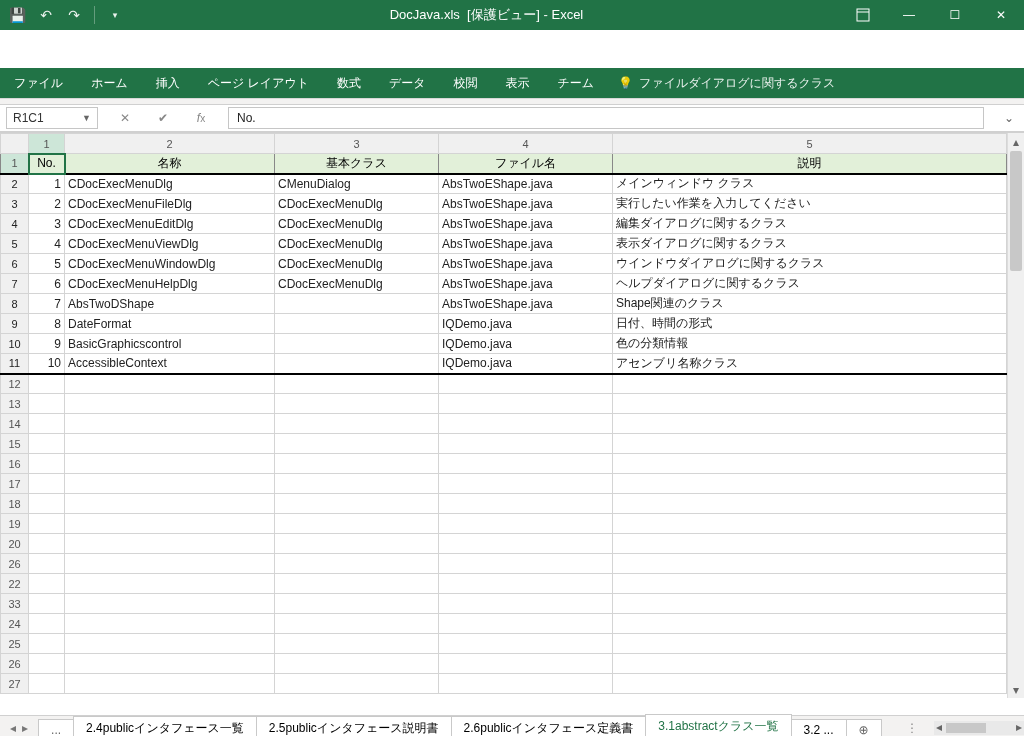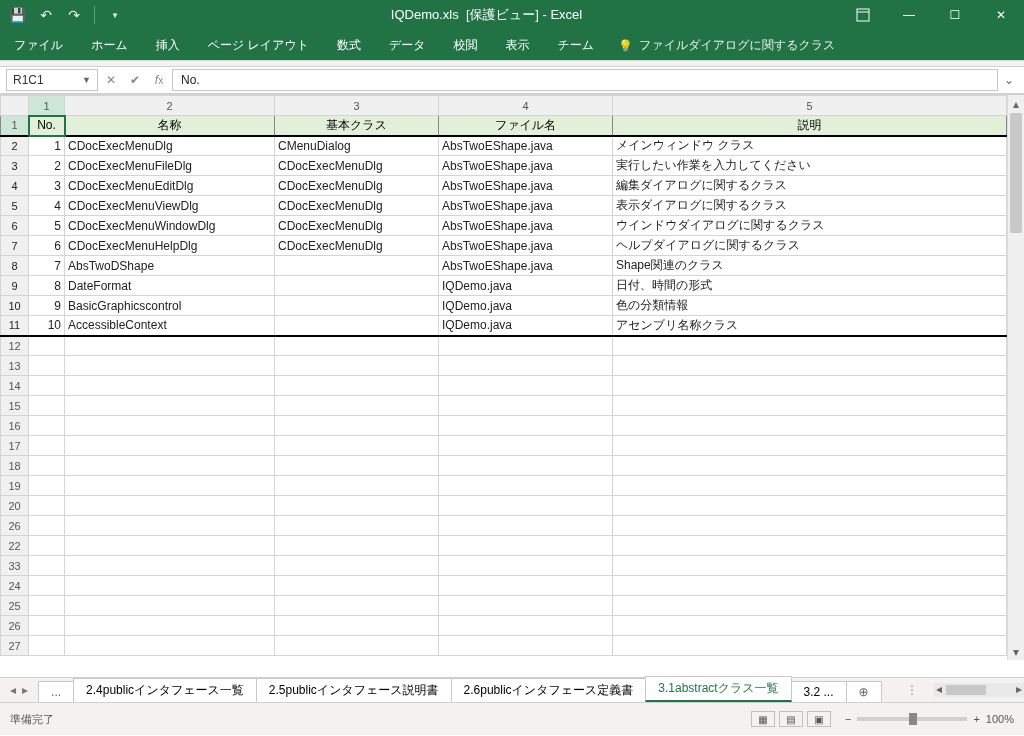--- a/index.html
+++ b/index.html
@@ -9,31 +9,31 @@
   .titlebar { height: 30px; background: #217346; display: flex; align-items: center; color: #fff; }
   .qat { display: flex; align-items: center; gap: 4px; padding: 0 6px; }
   .qat .icon { width: 24px; height: 24px; display: flex; align-items: center; justify-content: center; font-size: 14px; opacity: .9; }
   .qat .sep { width: 1px; height: 18px; background: rgba(255,255,255,.3); margin: 0 4px; }
   .title-center { flex: 1; text-align: center; font-size: 13px; }
   .title-center .suffix { opacity: .95; }
   .winbtns { display: flex; }
   .winbtns div { width: 46px; height: 30px; display: flex; align-items: center; justify-content: center; font-size: 12px; }
 
   
-  .ribbon { height: 30px; background: #217346; display: flex; align-items: flex-end; color: #fff; font-size: 12px; }
+  .ribbon { height: 30px; background: #217346; display: flex; align-items: center; color: #fff; font-size: 12px; margin-top: 38px; }
   .ribbon .tab { padding: 6px 14px 6px; cursor: default; }
   .ribbon .spacer { flex: 1; }
   .ribbon .tell { display: flex; align-items: center; gap: 6px; opacity: .9; padding: 6px 10px; }
   .ribbon .right { display: flex; align-items: center; }
   .share { border: 1px solid rgba(255,255,255,.4); padding: 2px 8px; border-radius: 2px; margin: 0 10px 4px 6px; display: flex; gap: 4px; align-items: center; opacity: .9; }
 
   .ribbon-border { height: 6px; background: #f3f2f1; border-top: 1px solid #d8d8d8; }
 
   
-  .fnbar { height: 28px; background: #fff; display: flex; align-items: center; border: 1px solid #d0d0d0; border-left: none; border-right: none; gap: 2px; padding: 0 6px; }
+  .fnbar { height: 28px; background: #fff; display: flex; align-items: center; border: 1px solid #d0d0d0; border-left: none; border-right: none; gap: 16px; padding: 0 6px; }
   .namebox { width: 92px; height: 22px; border: 1px solid #c6c6c6; display: flex; align-items: center; padding: 0 6px; font-size: 12px; color: #333; }
   .namebox .dd { margin-left: auto; font-size: 9px; color: #666; }
   .fnbtn { width: 22px; height: 22px; display: flex; align-items: center; justify-content: center; color: #888; }
   .formula { flex: 1; height: 22px; border: 1px solid #c6c6c6; padding: 0 8px; display: flex; align-items: center; color: #222; }
   .fnexpand { width: 18px; display: flex; align-items: center; justify-content: center; color: #666; }
 
   
   .grid-wrap { position: relative; height: 608px; background: #fff; border-top: 1px solid #d0d0d0; }
   table.sheet { border-collapse: collapse; table-layout: fixed; width: 1006px; }
   .sheet td, .sheet th { border: 1px solid #d4d4d4; height: 20px; font-size: 12px; padding: 0 3px; overflow: hidden; white-space: nowrap; }
@@ -83,21 +83,21 @@
 
 <div class="titlebar">
   <div class="qat">
     <div class="icon">💾</div>
     <div class="icon">↶</div>
     <div class="icon">↷</div>
     <div class="sep"></div>
     <div class="icon" style="font-size:9px;">▾</div>
   </div>
   <div class="title-center">
-    <span>IQDemo.xls</span>
+    <span>DocJava.xls</span>
     <span class="suffix"> &nbsp;</span><span>[保護ビュー]</span>
     <span class="suffix"> - </span><span>Excel</span>
   </div>
   <div class="winbtns">
     <div>
         <svg width="14" height="14">
           <rect x="1" y="1" width="12" height="12" fill="none" stroke="#fff"></rect>
           <path d="M1 4h12" stroke="#fff"></path>
         </svg>
       </div>

